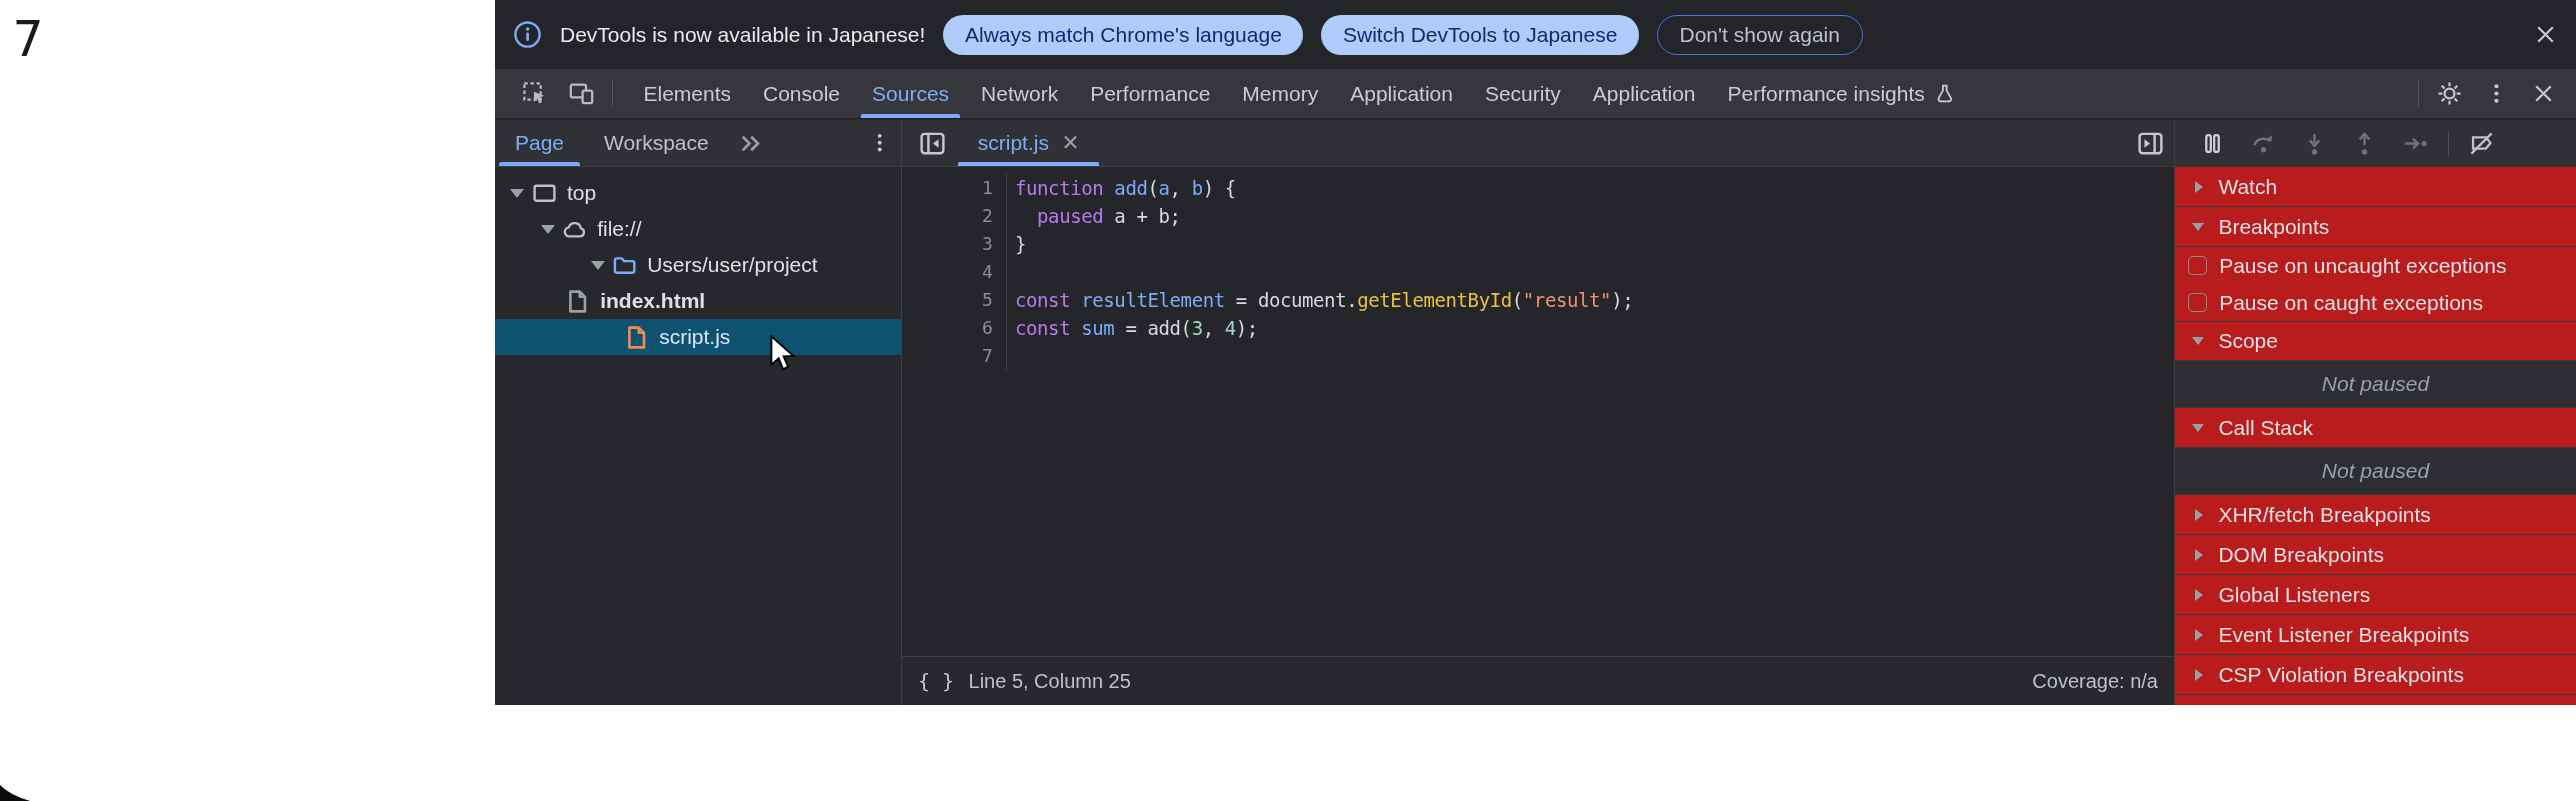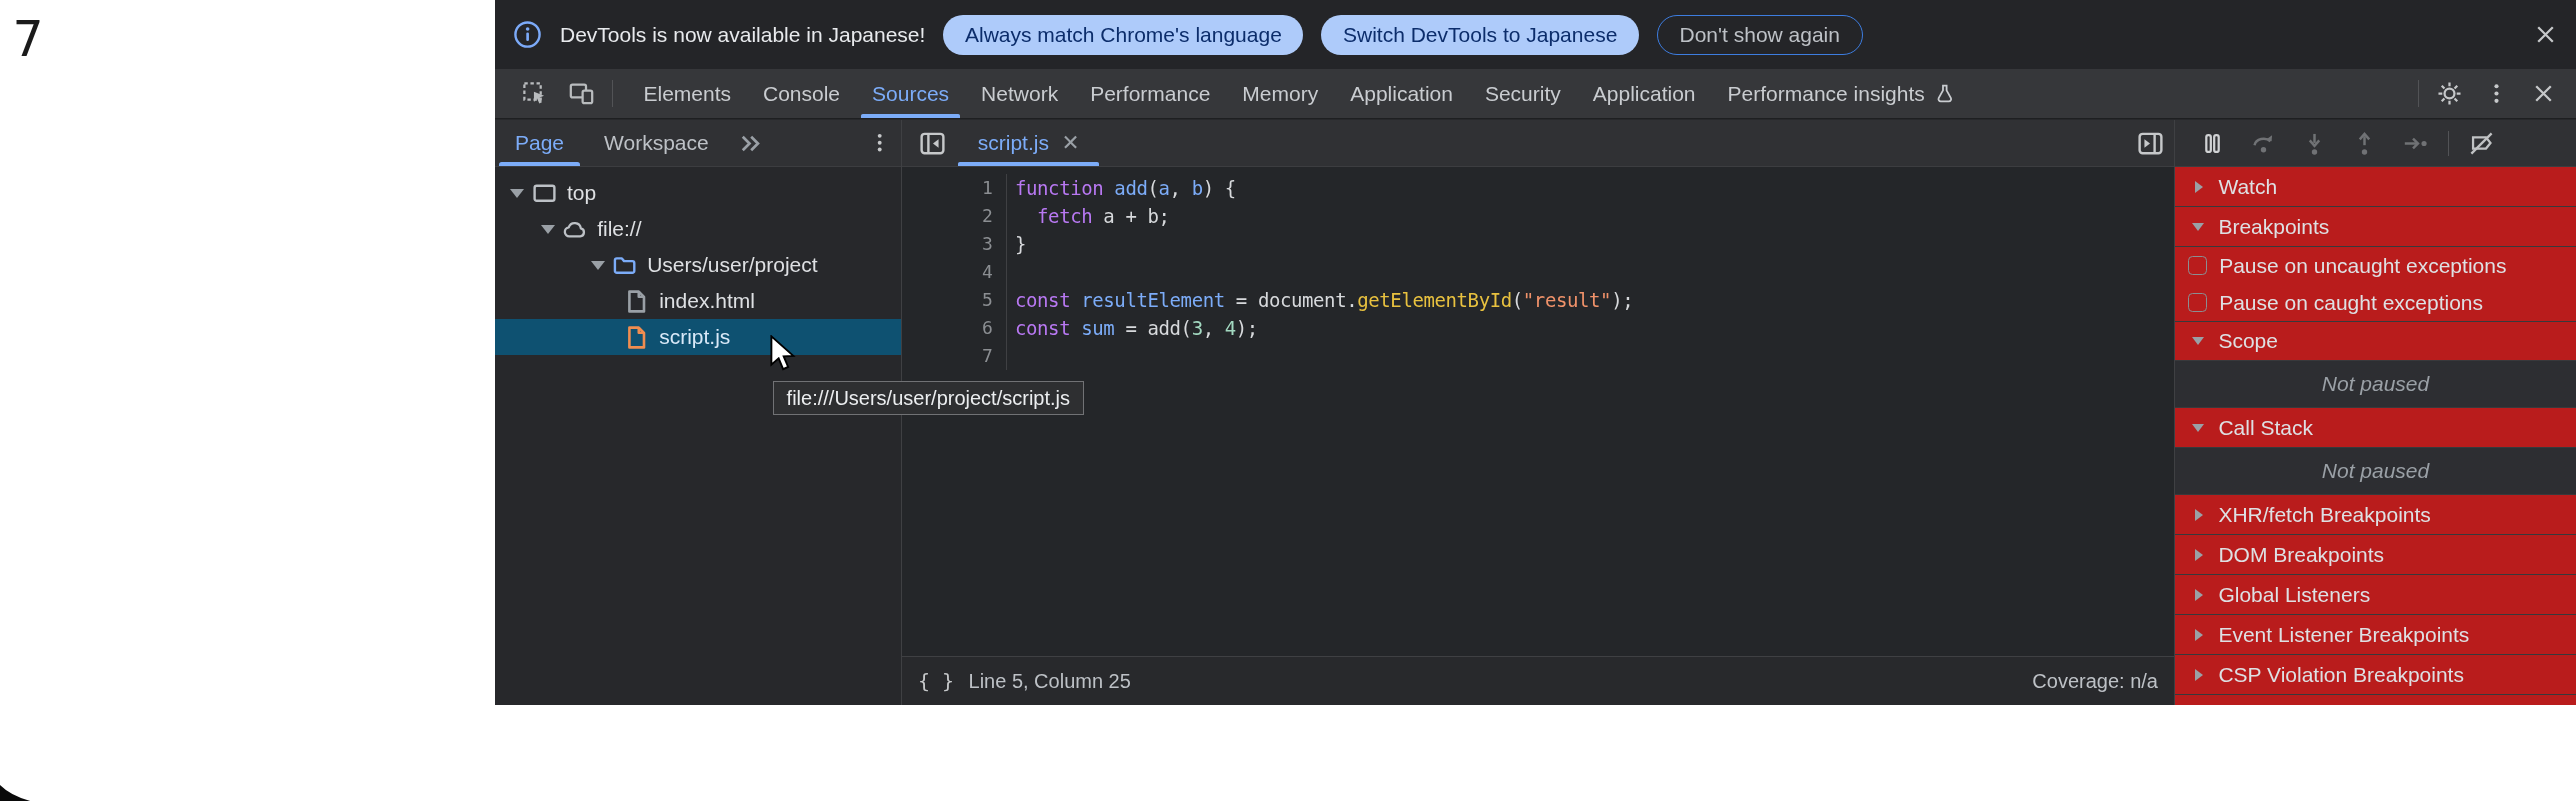--- a/index.html
+++ b/index.html
@@ -265,21 +265,21 @@
             <span class="caret">
               <span class="caret-down"></span>
             </span>
             <span class="tree-icon">
               <svg width="25" height="25" viewBox="0 0 24 24">
                 <path d="M2.8 7a1.8 1.8 0 0 1 1.8-1.8h4.9l2.1 2.6h8a1.8 1.8 0 0 1 1.8 1.8v7.6a1.8 1.8 0 0 1-1.8 1.8H4.6a1.8 1.8 0 0 1-1.8-1.8z" fill="none" stroke="#7cacf8" stroke-width="2.3" stroke-linejoin="round"></path>
               </svg>
             </span>
             <span>Users/user/project</span>
           </div>
-          <div class="tree-row" style="padding-left: 103px;">
+          <div class="tree-row" style="padding-left: 44px; font-weight: bold;">
             <span class="caret"></span>
             <span class="tree-icon" style="color: rgb(154, 160, 166);">
               <svg width="23.4" height="25" viewBox="0 0 20 24">
                 <path d="M3 2.5 h9 l5 5 V21.5 H3 z" fill="none" stroke="currentColor" stroke-width="2.5" stroke-linejoin="round"></path>
                 <path d="M12 2.5 v5 h5" fill="none" stroke="currentColor" stroke-width="2.5" stroke-linejoin="round"></path>
               </svg>
             </span>
             <span>index.html</span>
           </div>
           <div class="tree-row selected" style="padding-left: 103px;">
@@ -317,21 +317,21 @@
           </svg>
         </span>
       </div>
       <div class="editor-code">
           <div class="code-row">
             <span class="gut">1</span>
             <span class="src"><span class="tok-kw">function</span><span class="tok-pl"> </span><span class="tok-def">add</span><span class="tok-pl">(</span><span class="tok-def">a</span><span class="tok-pl">, </span><span class="tok-def">b</span><span class="tok-pl">) {</span></span>
           </div>
           <div class="code-row">
             <span class="gut">2</span>
-            <span class="src"><span class="tok-pl">  </span><span class="tok-kw">fetch</span><span class="tok-pl"> a + b;</span></span>
+            <span class="src"><span class="tok-pl">  </span><span class="tok-kw">paused</span><span class="tok-pl"> a + b;</span></span>
           </div>
           <div class="code-row">
             <span class="gut">3</span>
             <span class="src"><span class="tok-pl">}</span></span>
           </div>
           <div class="code-row">
             <span class="gut">4</span>
             <span class="src"></span>
           </div>
           <div class="code-row">
@@ -460,20 +460,19 @@
           <div class="sec-header">
             <span class="sec-caret-box">
               <span class="sec-caret-right"></span>
             </span>
             <span>CSP Violation Breakpoints</span>
           </div>
         </div>
     </div>
   </div>
 
-  <div class="tooltip">file:///Users/user/project/script.js</div>
   <div class="cursor">
     <svg width="32" height="38" viewBox="0 0 17 22">
       <path d="M1.2 0.8 L1.2 17.2 L5.4 13.5 L8 19.8 L10.9 18.5 L8.3 12.4 L13.9 12.1 Z" fill="#ffffff" stroke="#000000" stroke-width="1.1"></path>
     </svg>
   </div>
 </div>
 
 
 </body></html>

